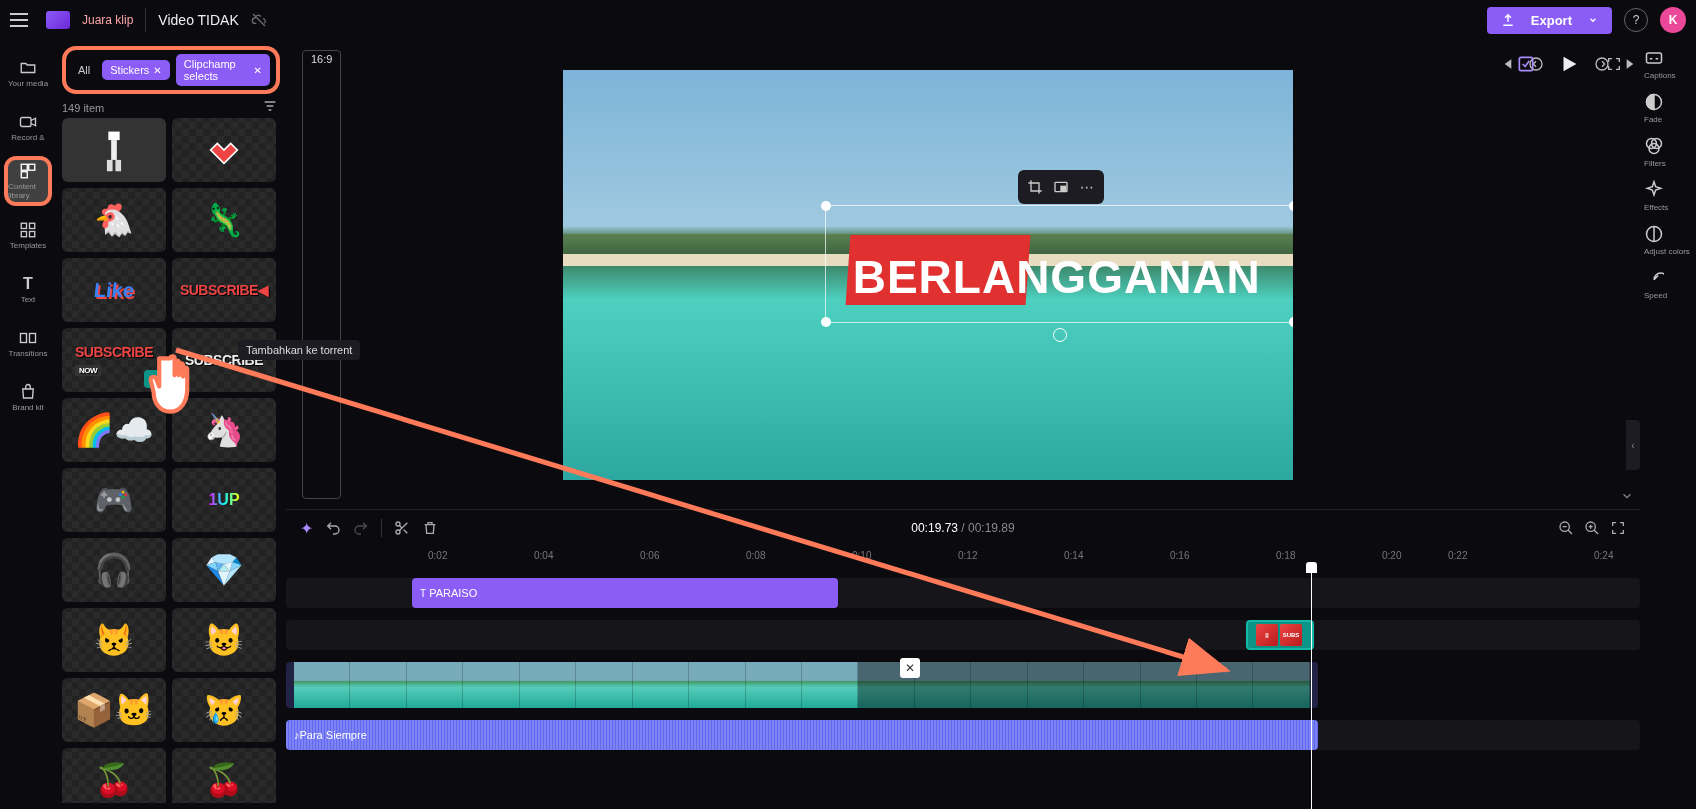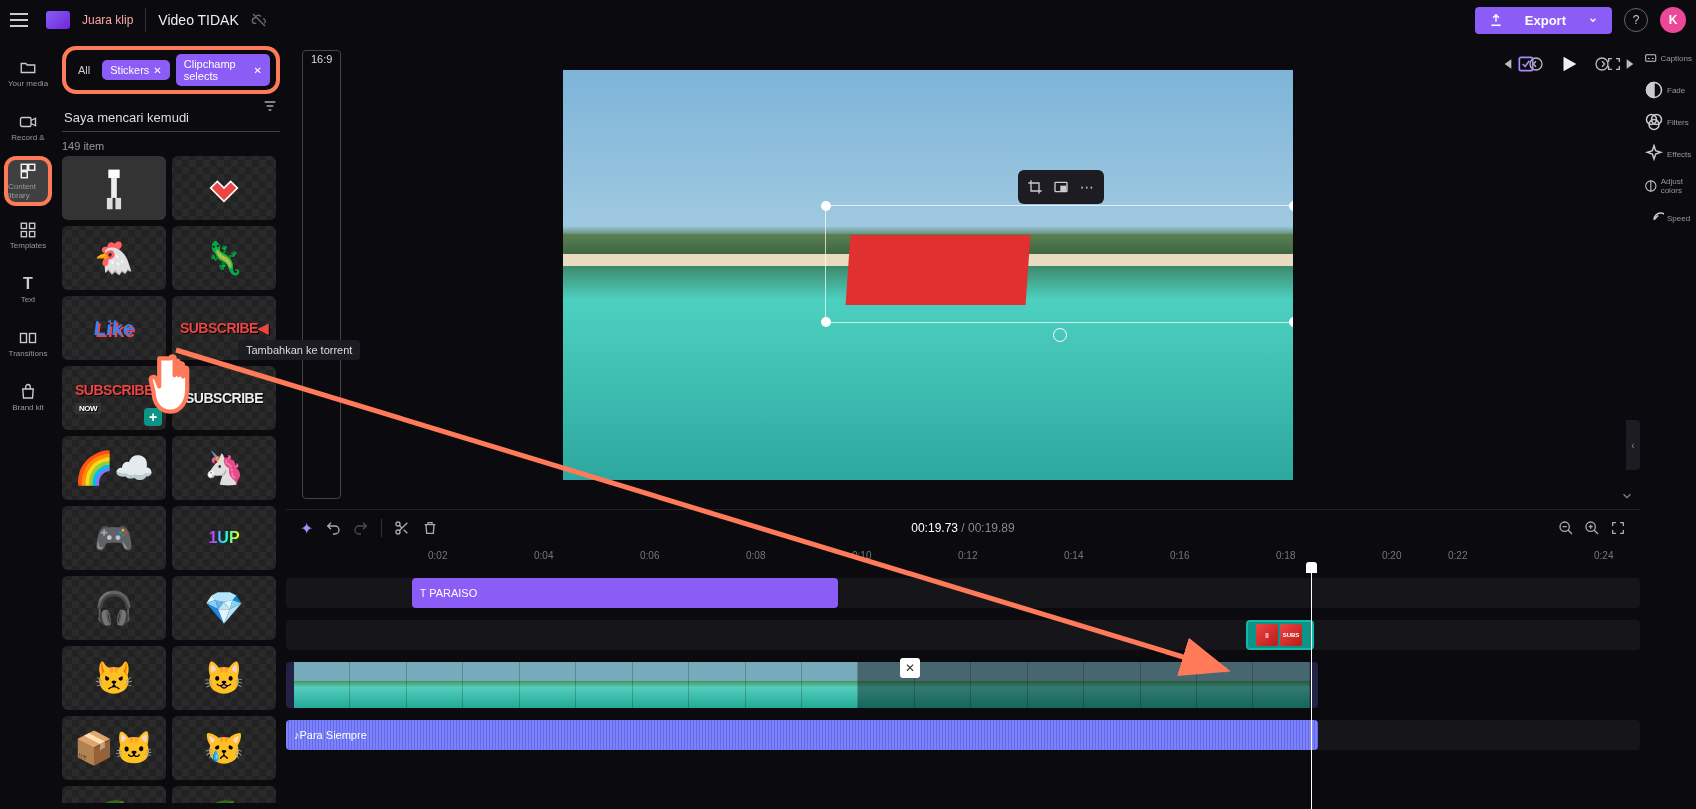--- a/index.html
+++ b/index.html
@@ -8,21 +8,21 @@
 
 .topbar { height: 40px; background: #0b0b0f; display: flex; align-items: center; padding: 0 10px; gap: 12px; }
 .menu-icon { width: 24px; height: 24px; display: flex; flex-direction: column; justify-content: center; gap: 4px; cursor: pointer; }
 .menu-icon span { display: block; height: 2px; background: #ccc; width: 18px; }
 .logo { width: 24px; height: 18px; background: linear-gradient(135deg,#8b5cf6,#6d28d9); border-radius: 3px; }
 .brand { font-size: 12px; color: #fca5a5; }
 .divider-v { width: 1px; height: 24px; background: #333; }
 .title { font-size: 14px; color: #eee; }
 .title-icon { width: 16px; height: 16px; opacity: .6; }
 .spacer { flex: 1; }
-.export-btn { background: #8b5cf6; color: #fff; padding: 6px 14px; border-radius: 4px; font-size: 13px; font-weight: 600; display: flex; align-items: center; gap: 22px; cursor: pointer; }
+.export-btn { background: #8b5cf6; color: #fff; padding: 6px 14px; border-radius: 4px; font-size: 13px; font-weight: 600; display: flex; align-items: center; gap: 16px; cursor: pointer; }
 .help-btn { width: 24px; height: 24px; border: 1px solid #666; border-radius: 50%; display: flex; align-items: center; justify-content: center; font-size: 12px; color: #ccc; cursor: pointer; }
 .avatar { width: 26px; height: 26px; border-radius: 50%; background: #ec4899; display: flex; align-items: center; justify-content: center; font-size: 12px; font-weight: 600; color: #fff; cursor: pointer; }
 
 
 .main { flex: 1; display: flex; overflow: hidden; }
 .left-rail { width: 56px; background: #0b0b0f; display: flex; flex-direction: column; align-items: center; padding-top: 8px; gap: 4px; }
 .rail-item { width: 48px; height: 50px; display: flex; flex-direction: column; align-items: center; justify-content: center; gap: 2px; cursor: pointer; border-radius: 6px; font-size: 8px; color: #999; }
 .rail-item.active { background: #404040; }
 .rail-item.highlighted { border: 4px solid #ff7a59; border-radius: 12px; }
 .rail-icon { width: 20px; height: 18px; display:flex; align-items:center; justify-content:center; }
@@ -63,21 +63,21 @@
 .rot-handle { position:absolute; width:14px; height:14px; border:1.5px solid #fff; border-radius:50%; left:50%; transform:translateX(-50%); bottom:-20px; }
 .float-toolbar { position: absolute; top: 116px; left: 50%; transform: translateX(90px); background: #1c1c22; border-radius: 6px; display: flex; gap: 4px; padding: 6px; }
 .ft-btn { width: 22px; height: 22px; display: flex; align-items: center; justify-content: center; color: #ccc; cursor: pointer; border-radius: 4px; font-size: 14px; }
 .play-controls { height: 48px; display: flex; align-items: center; justify-content: center; gap: 14px; position: relative; }
 .pc-btn { color: #bbb; cursor: pointer; display:flex; align-items:center; }
 .special-btn { position: absolute; left: 18px; }
 .fs-btn { position: absolute; right: 18px; }
 
 
 .right-rail { width: 56px; background: #0b0b0f; display: flex; flex-direction: column; align-items: center; padding-top: 8px; gap: 12px; }
-.rr-item { display: flex; flex-direction: row; align-items: center; gap: 3px; color: #999; font-size: 8px; cursor: pointer; width:48px; }
+.rr-item { display: flex; flex-direction: column; align-items: flex-start; gap: 3px; color: #999; font-size: 8px; cursor: pointer; width:48px; }
 
 
 .timeline { height: 300px; background: #0b0b0f; border-top: 1px solid #222; display: flex; flex-direction: column; position: relative; }
 .tl-toolbar { height: 36px; display: flex; align-items: center; padding: 0 14px; gap: 12px; position: relative; }
 .tl-btn { color: #aaa; cursor: pointer; display:flex; align-items:center; }
 .tl-time { position:absolute; left:50%; transform:translateX(-50%); font-size: 12px; }
 .tl-time .cur { color: #fff; }
 .tl-time .tot { color: #888; }
 .tl-zoom { margin-left: auto; display: flex; gap: 10px; }
 .ruler { height: 22px; display: flex; position: relative; font-size: 10px; color: #777; }
@@ -203,21 +203,20 @@
       <span class="tag">
           <span>Stickers</span>
           <span class="tag-x">✕</span>
         </span>
       <span class="tag">
           <span>Clipchamp selects</span>
           <span class="tag-x">✕</span>
         </span>
     </div>
     <div class="search-wrap">
-      <input class="search-input" value="Saya mencari kemudi" style="">
       <span class="search-settings">
         <svg width="16" height="16" viewBox="0 0 24 24" fill="none" stroke="#aaa" stroke-width="2">
             <path d="M4 6h16M7 12h10M10 18h4"></path>
           </svg>
       </span>
     </div>
     <div class="count"><span>149</span> <span>item</span></div>
     <div class="grid">
       <div class="thumb" style="background:#333">
           <svg width="34" height="44" viewBox="0 0 24 30">
@@ -310,20 +309,21 @@
               </span>
             <span class="ft-btn">
                 <svg width="16" height="16" viewBox="0 0 24 24" fill="none" stroke="#ccc" stroke-width="2">
                   <rect x="3" y="5" width="18" height="14" rx="1"></rect>
                   <rect x="12" y="11" width="7" height="6" fill="#ccc"></rect>
                 </svg>
               </span>
             <span class="ft-btn">⋯</span>
           </div>
           <div class="red-bg"></div>
+          <div class="overlay-text"><span style="color:#fff">BERLANGGANAN</span></div>
 
           <div class="sel-box" style="top:135px;left:262px;width:470px;height:118px">
             <div class="handle" style="top:-5px;left:-5px"></div>
             <div class="handle" style="top:-5px;right:-5px"></div>
             <div class="handle" style="bottom:-5px;left:-5px"></div>
             <div class="handle" style="bottom:-5px;right:-5px"></div>
             <div class="rot-handle"></div>
           </div>
         </div>
       </div>

